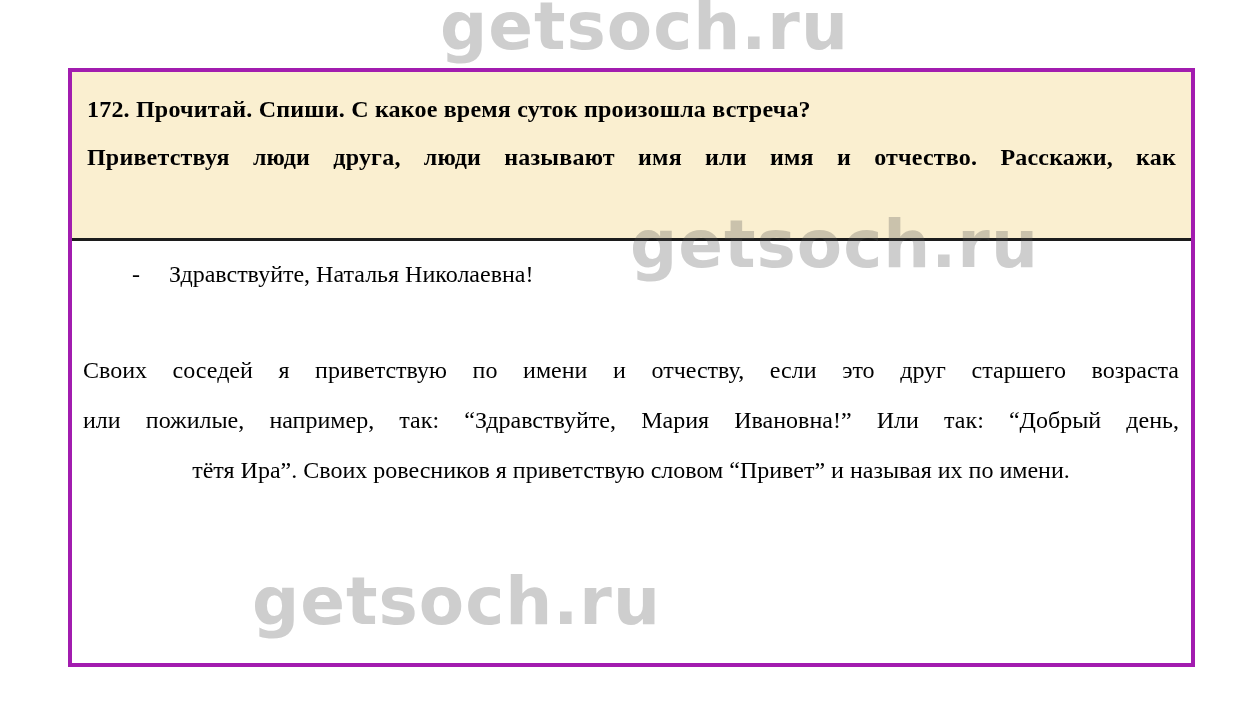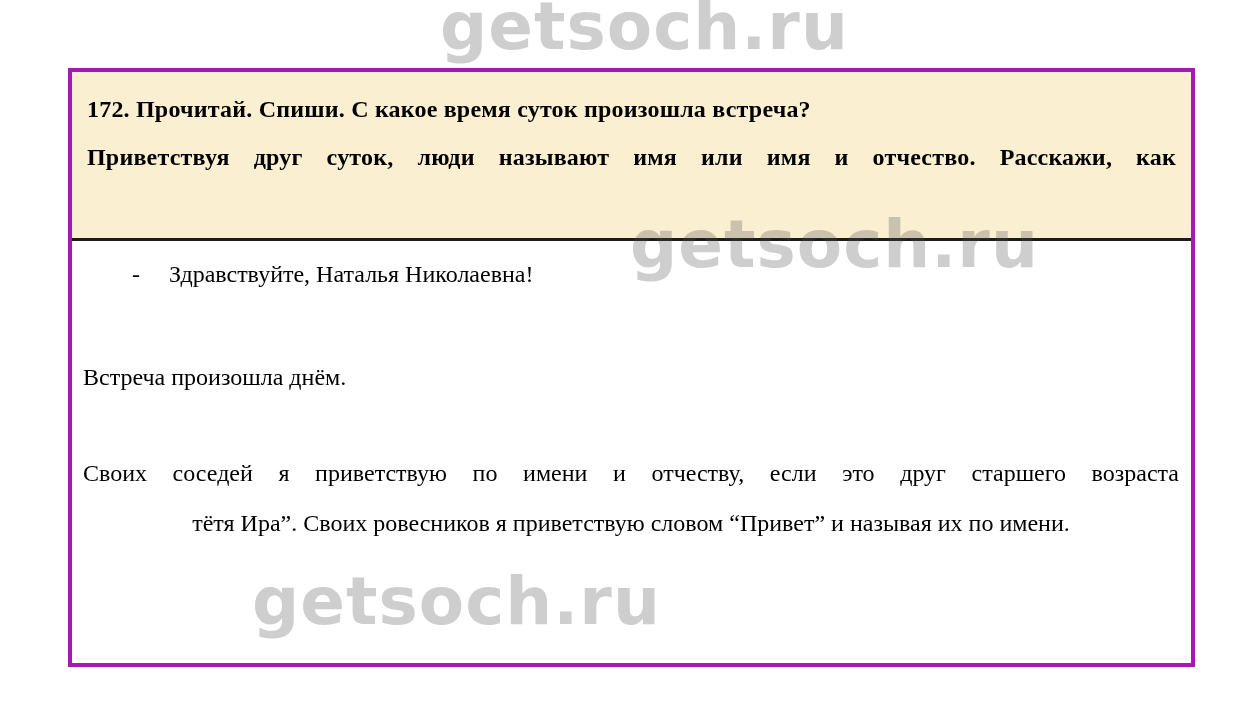--- a/index.html
+++ b/index.html
@@ -70,35 +70,35 @@
   .wm-middle { left: 630px; top: 206px; }
   .wm-bottom { left: 252px; top: 563px; }
 </style>
 </head>
 <body>
 
 <div class="card">
 
   <div class="task-box">
     <div class="task-line">172. Прочитай. Спиши. С какое время суток произошла встреча?</div>
-    <div class="task-line stretch">Приветствуя друг суток, люди называют имя или имя и отчество. Расскажи, как</div>
+    <div class="task-line stretch">Приветствуя люди друга, люди называют имя или имя и отчество. Расскажи, как</div>
   </div>
 
   <div class="answer-box">
 
     <div class="dialogue">
       <div class="dialogue-line">
         <span class="dash">-</span><span>Здравствуйте, Наталья Николаевна!</span>
       </div>
     </div>
 
-    <div class="sentence">Встреча произошла днём.</div>
 
     <div class="paragraph">
       <div class="para-line stretch">Своих соседей я приветствую по имени и отчеству, если это друг старшего возраста</div>
+      <div class="para-line stretch">или пожилые, например, так: “Здравствуйте, Мария Ивановна!” Или так: “Добрый день,</div>
       <div class="para-line">тётя Ира”. Своих ровесников я приветствую словом “Привет” и называя их по имени.</div>
     </div>
 
   </div>
 </div>
 
 <div class="watermark wm-top">getsoch.ru</div>
 <div class="watermark wm-middle">getsoch.ru</div>
 <div class="watermark wm-bottom">getsoch.ru</div>
 

